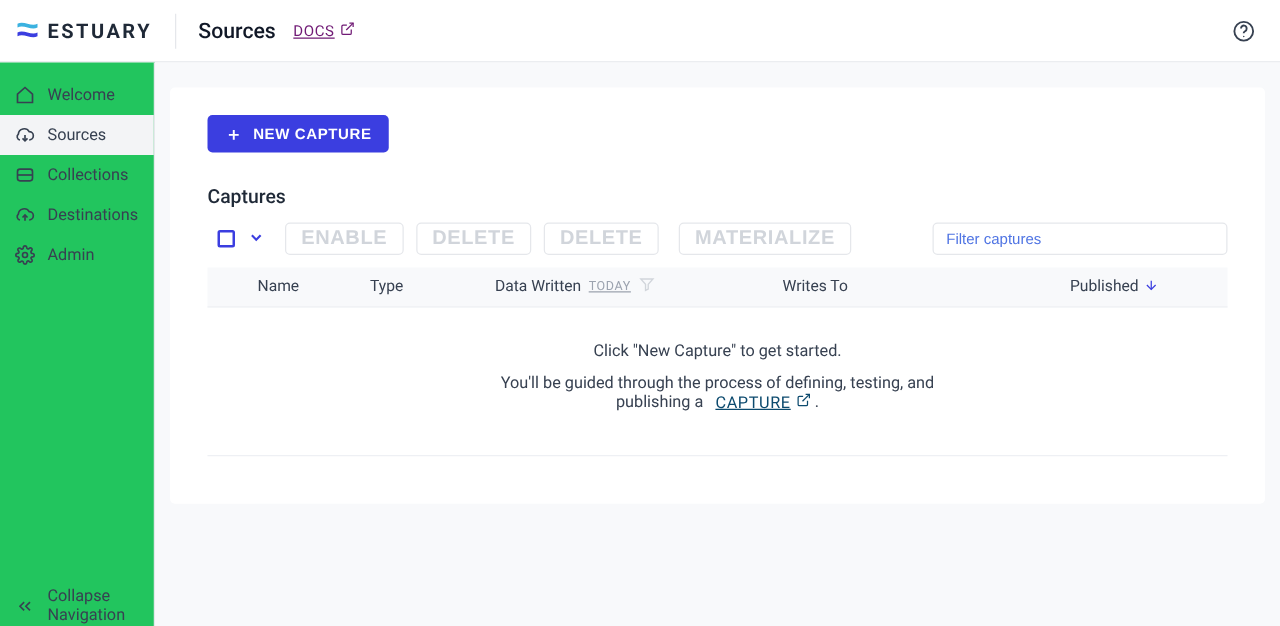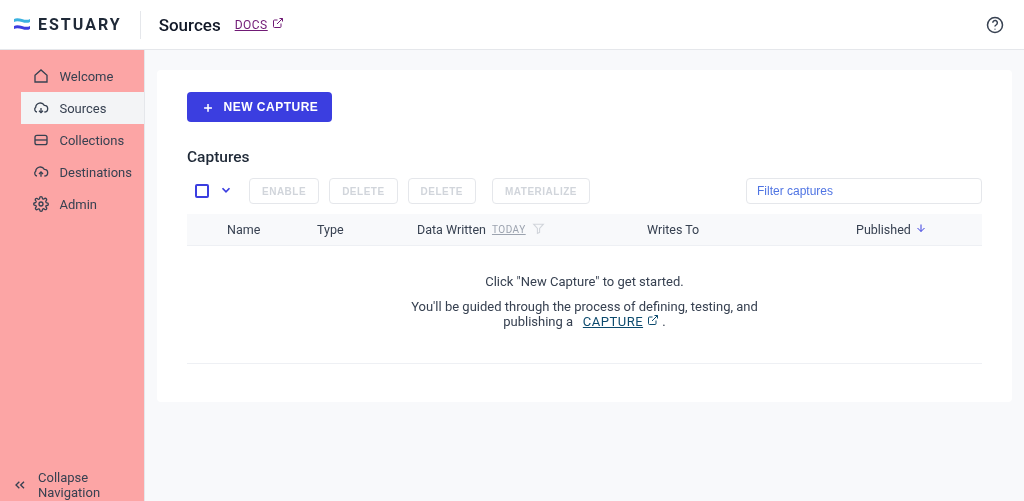--- a/index.html
+++ b/index.html
@@ -55,27 +55,26 @@
   .help-btn {
     width: 22px; height: 22px;
     display:flex; align-items:center; justify-content:center;
     color:#374151; border-radius:50%;
     cursor:pointer;
   }
   
   .body { flex:1; display:flex; min-height:0; }
   
   .sidebar {
-    width: 145px;
-    background:#fca5a5;
+    width: 124px;
+    background:#22c55e;
     border-right:1px solid #e5e7eb;
     display:flex;
     flex-direction:column;
     padding-top:10px;
-    align-items:flex-end;
   }
   .nav { display:flex; flex-direction:column; }
   .nav-item {
     display:flex; align-items:center; gap:10px;
     height:32px;
     padding: 0 12px;
     font-size:13px;
     color:#374151;
     cursor:pointer;
   }
@@ -127,21 +126,21 @@
     width:14px; height:14px;
     border:2px solid #3b3ee0;
     border-radius:2px;
     cursor:pointer;
   }
   .tb-chevron { color:#3b3ee0; cursor:pointer; }
   .tb-btn {
     border:1px solid #e5e7eb;
     background:#fff;
     color:#d1d5db;
-    font-size:10px;
+    font-size:16px;
     font-weight:600;
     letter-spacing:0.5px;
     height:26px;
     padding:0 12px;
     border-radius:4px;
     cursor:pointer;
   }
   .tb-btn.sep { margin-left:6px; }
   .toolbar-spacer { flex:1; }
   .filter-input {

